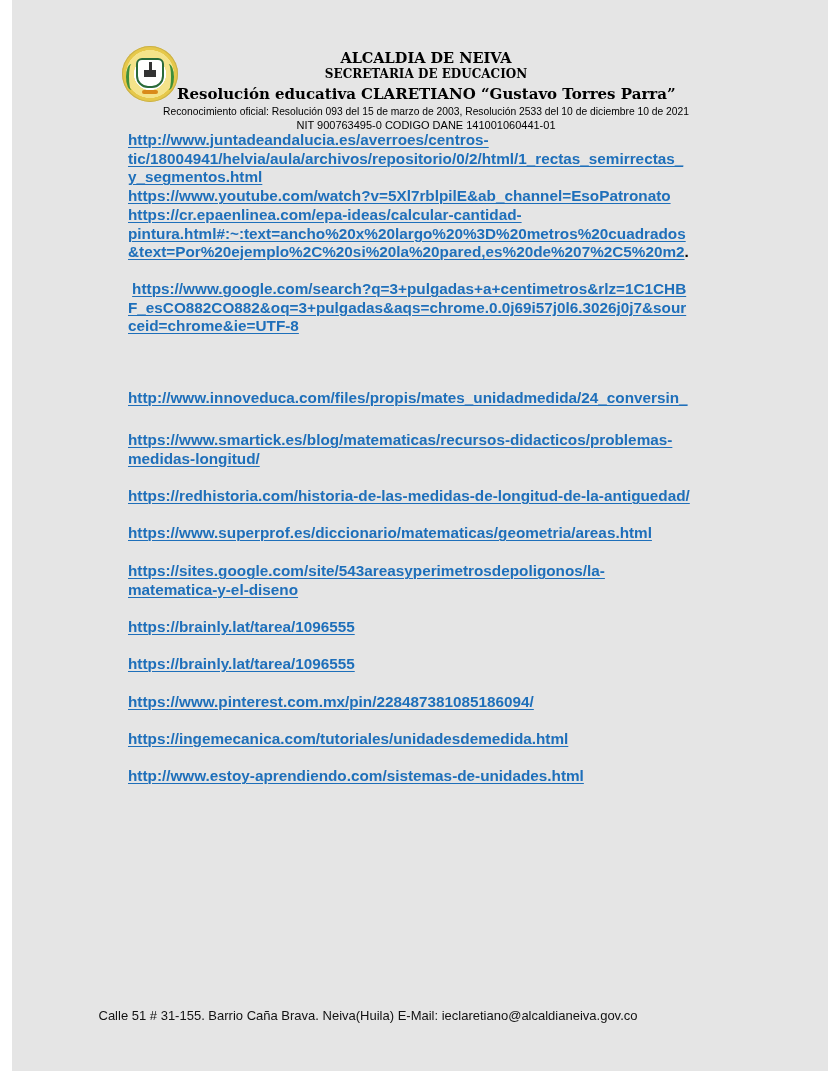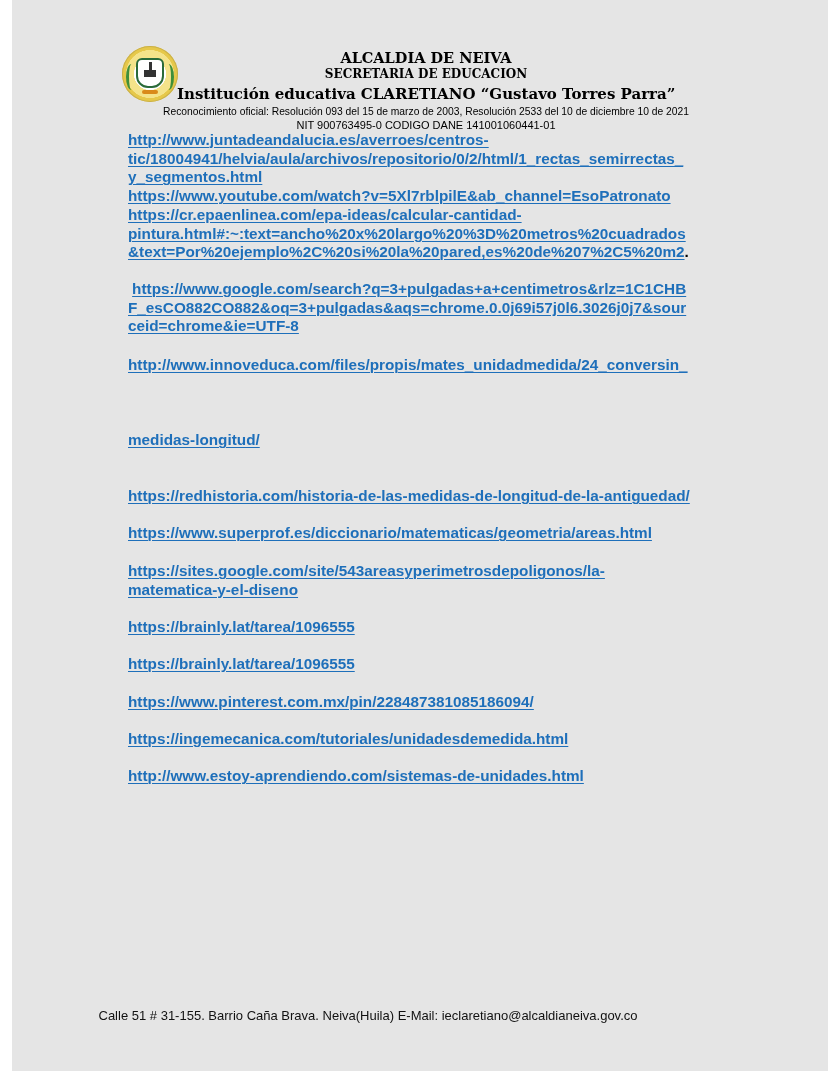--- a/index.html
+++ b/index.html
@@ -45,21 +45,21 @@
       <div class="cross"></div>
       <div class="book"></div>
     </div>
     <div class="leaf-l"></div>
     <div class="leaf-r"></div>
     <div class="base"></div>
   </div>
 
   <div class="hdr h1">ALCALDIA DE NEIVA</div>
   <div class="hdr h2">SECRETARIA DE EDUCACION</div>
-  <div class="hdr h3">Institución educativa CLARETIANO “Gustavo Torres Parra”</div>
+  <div class="hdr h3">Resolución educativa CLARETIANO “Gustavo Torres Parra”</div>
   <div class="hdr h4">Reconocimiento oficial: Resolución 093 del 15 de marzo de 2003, Resolución 2533 del 10 de diciembre 10 de 2021</div>
   <div class="hdr h5">NIT 900763495-0   CODIGO DANE 141001060441-01</div>
 
   <div class="links" id="links">
       <div style="position: absolute; left: 0px; top: 0px;">
         <div style="white-space: nowrap;"><span class="link" style="position: static;">http://www.juntadeandalucia.es/averroes/centros-</span></div>
         <div style="white-space: nowrap;"><span class="link" style="position: static;">tic/18004941/helvia/aula/archivos/repositorio/0/2/html/1_rectas_semirrectas_</span></div>
         <div style="white-space: nowrap;"><span class="link" style="position: static;">y_segmentos.html</span></div>
       </div>
       <div style="position: absolute; left: 0px; top: 56px;">
@@ -69,23 +69,24 @@
         <div style="white-space: nowrap;"><span class="link" style="position: static;">https://cr.epaenlinea.com/epa-ideas/calcular-cantidad-</span></div>
         <div style="white-space: nowrap;"><span class="link" style="position: static;">pintura.html#:~:text=ancho%20x%20largo%20%3D%20metros%20cuadrados</span></div>
         <div style="white-space: nowrap;"><span class="link" style="position: static;">&amp;text=Por%20ejemplo%2C%20si%20la%20pared,es%20de%207%2C5%20m2</span><span class="dot">.</span></div>
       </div>
       <div style="position: absolute; left: 0px; top: 149px;">
         <div style="white-space: nowrap; text-align: right;"><span class="link" style="position: static;">https://www.google.com/search?q=3+pulgadas+a+centimetros&amp;rlz=1C1CHB</span></div>
         <div style="white-space: nowrap;"><span class="link" style="position: static;">F_esCO882CO882&amp;oq=3+pulgadas&amp;aqs=chrome.0.0j69i57j0l6.3026j0j7&amp;sour</span></div>
         <div style="white-space: nowrap;"><span class="link" style="position: static;">ceid=chrome&amp;ie=UTF-8</span></div>
       </div>
       <div style="position: absolute; left: 0px; top: 225px;">
-        <div style="white-space: nowrap;"><span class="link" style="position: static;">http://www.innoveduca.com/files/propis/mates_unidadmedida/24_conversin_</span></div>
+        <div style="white-space: nowrap; margin-top: 33px;"><span class="link" style="position: static;">http://www.innoveduca.com/files/propis/mates_unidadmedida/24_conversin_</span></div>
       </div>
       <div style="position: absolute; left: 0px; top: 300px;">
+        <div style="white-space: nowrap;"><span class="link" style="position: static;">https://www.smartick.es/blog/matematicas/recursos-didacticos/problemas-</span></div>
         <div style="white-space: nowrap;"><span class="link" style="position: static;">medidas-longitud/</span></div>
       </div>
       <div style="position: absolute; left: 0px; top: 356px;">
         <div style="white-space: nowrap;"><span class="link" style="position: static;">https://redhistoria.com/historia-de-las-medidas-de-longitud-de-la-antiguedad/</span></div>
       </div>
       <div style="position: absolute; left: 0px; top: 393px;">
         <div style="white-space: nowrap;"><span class="link" style="position: static;">https://www.superprof.es/diccionario/matematicas/geometria/areas.html</span></div>
       </div>
       <div style="position: absolute; left: 0px; top: 431px;">
         <div style="white-space: nowrap;"><span class="link" style="position: static;">https://sites.google.com/site/543areasyperimetrosdepoligonos/la-</span></div>

